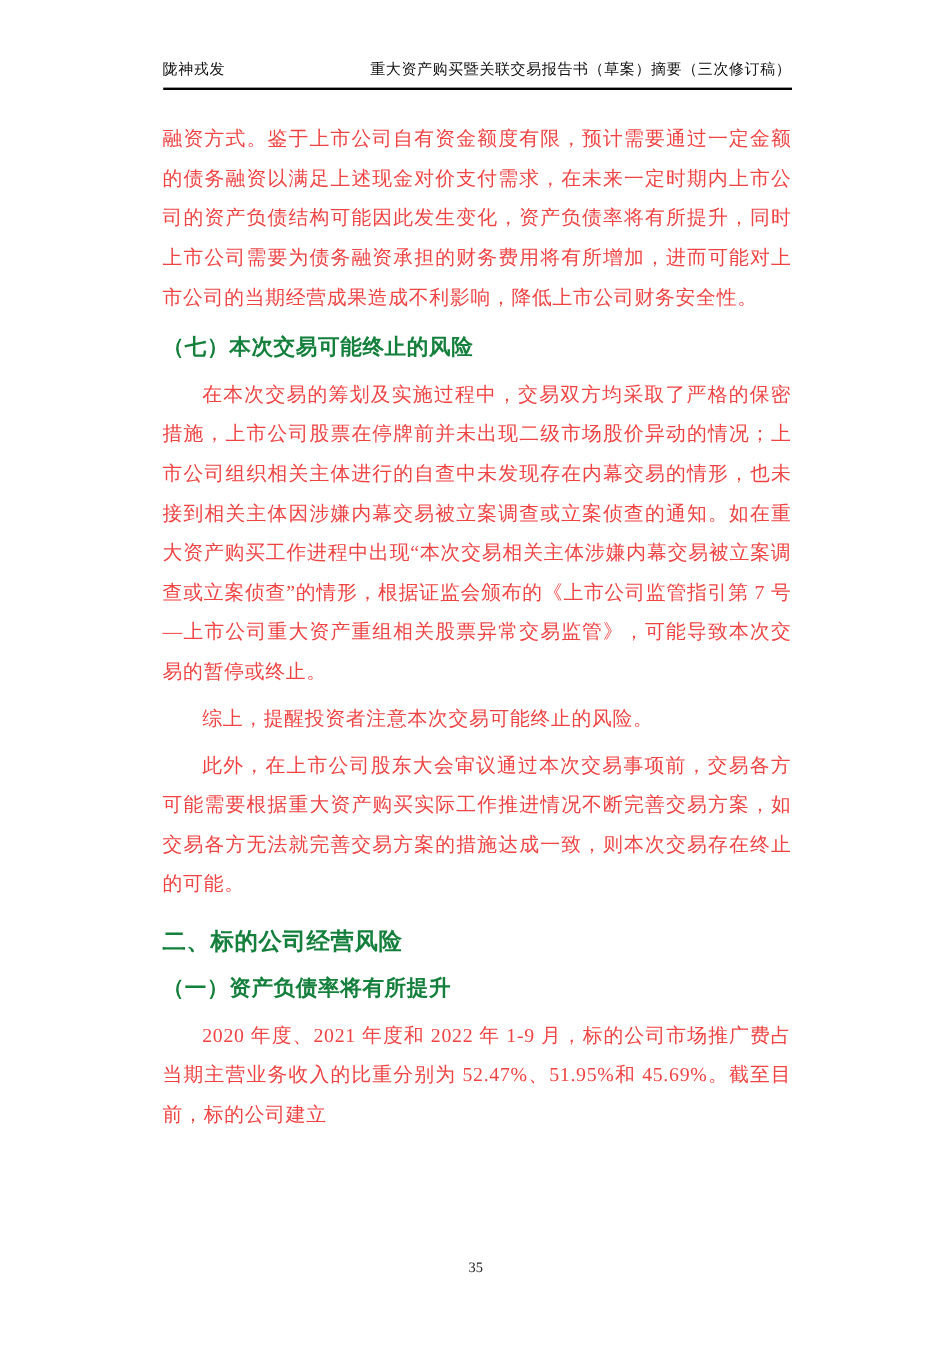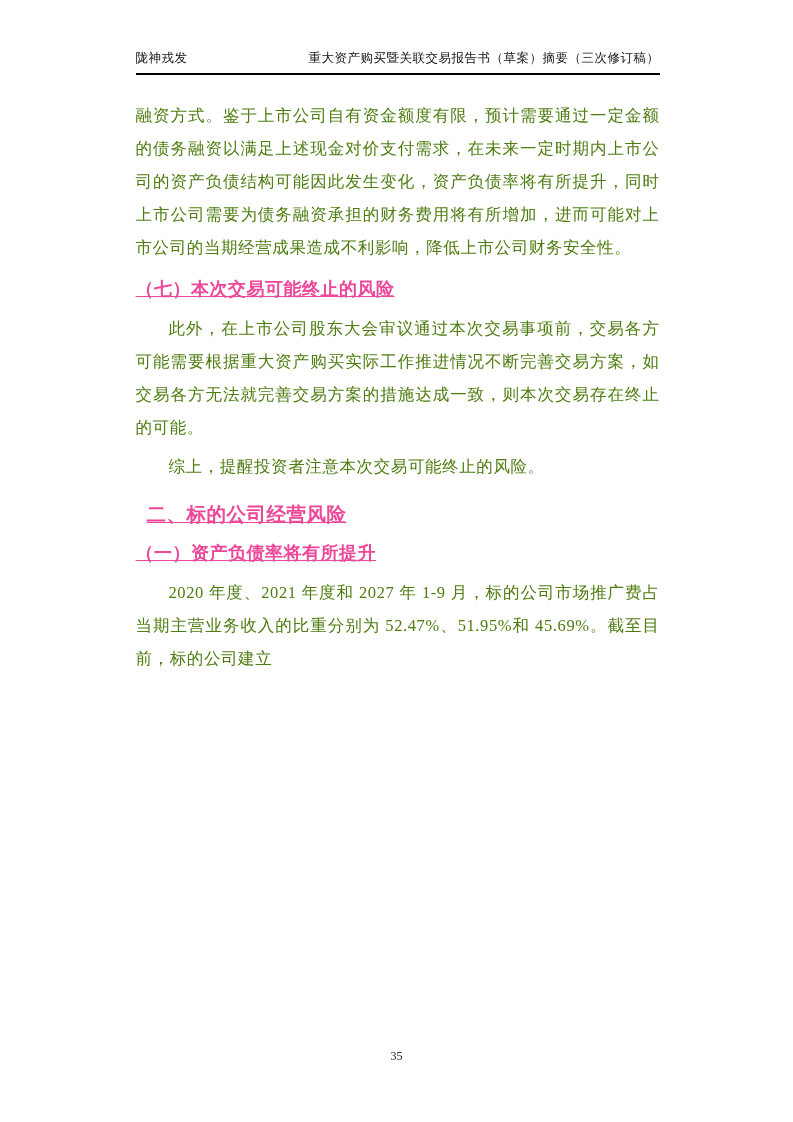--- a/index.html
+++ b/index.html
@@ -31,33 +31,32 @@
   }
   .header .hdr-right { text-align: left; }
   .content { margin-top: 24px; }
   p.para {
     font-size: 16.5px;
     line-height: 33px;
     letter-spacing: 0.6px;
     text-align: justify;
     margin: 0 0 6px 0;
     text-indent: 2em;
-    color: #4d7c0f;
+    color: #ef4444;
   }
   p.para.no-indent { text-indent: 0; }
   .h1, .h2 {
     font-family: "Liberation Sans", "DejaVu Sans", sans-serif;
     font-weight: bold;
-    color: #ec4899;
+    color: #15803d;
     letter-spacing: 0.5px;
-    text-decoration: underline;
   }
   .h1 {
     font-size: 19.5px;
-    margin: 18px 0 12px 11px;
+    margin: 18px 0 12px 0;
   }
   .h2 {
     font-size: 18px;
     margin: 13px 0 11px 0;
   }
   .footer {
     position: absolute;
     left: 0;
     right: 0;
     bottom: 58px;
@@ -75,32 +74,33 @@
     <span class="hdr-left">陇神戎发</span>
     <span class="hdr-right">重大资产购买暨关联交易报告书（草案）摘要（三次修订稿）</span>
   </div>
 
   <div class="content">
 
     <p class="para no-indent">融资方式。鉴于上市公司自有资金额度有限，预计需要通过一定金额的债务融资以满足上述现金对价支付需求，在未来一定时期内上市公司的资产负债结构可能因此发生变化，资产负债率将有所提升，同时上市公司需要为债务融资承担的财务费用将有所增加，进而可能对上市公司的当期经营成果造成不利影响，降低上市公司财务安全性。</p>
 
     <div class="h2">（七）本次交易可能终止的风险</div>
 
+    <p class="para">在本次交易的筹划及实施过程中，交易双方均采取了严格的保密措施，上市公司股票在停牌前并未出现二级市场股价异动的情况；上市公司组织相关主体进行的自查中未发现存在内幕交易的情形，也未接到相关主体因涉嫌内幕交易被立案调查或立案侦查的通知。如在重大资产购买工作进程中出现“本次交易相关主体涉嫌内幕交易被立案调查或立案侦查”的情形，根据证监会颁布的《上市公司监管指引第 7 号—上市公司重大资产重组相关股票异常交易监管》，可能导致本次交易的暂停或终止。</p>
+
+    <p class="para">综上，提醒投资者注意本次交易可能终止的风险。</p>
 
     <p class="para">此外，在上市公司股东大会审议通过本次交易事项前，交易各方可能需要根据重大资产购买实际工作推进情况不断完善交易方案，如交易各方无法就完善交易方案的措施达成一致，则本次交易存在终止的可能。</p>
-
-    <p class="para">综上，提醒投资者注意本次交易可能终止的风险。</p>
 
 
 
     <div class="h1">二、标的公司经营风险</div>
 
     <div class="h2">（一）资产负债率将有所提升</div>
 
-    <p class="para">2020 年度、2021 年度和 2027 年 1-9 月，标的公司市场推广费占当期主营业务收入的比重分别为 52.47%、51.95%和 45.69%。截至目前，标的公司建立</p>
+    <p class="para">2020 年度、2021 年度和 2022 年 1-9 月，标的公司市场推广费占当期主营业务收入的比重分别为 52.47%、51.95%和 45.69%。截至目前，标的公司建立</p>
 
   </div>
 
   <div class="footer">
     <span>35</span>
   </div>
 
 </div>
 
 </body></html>

